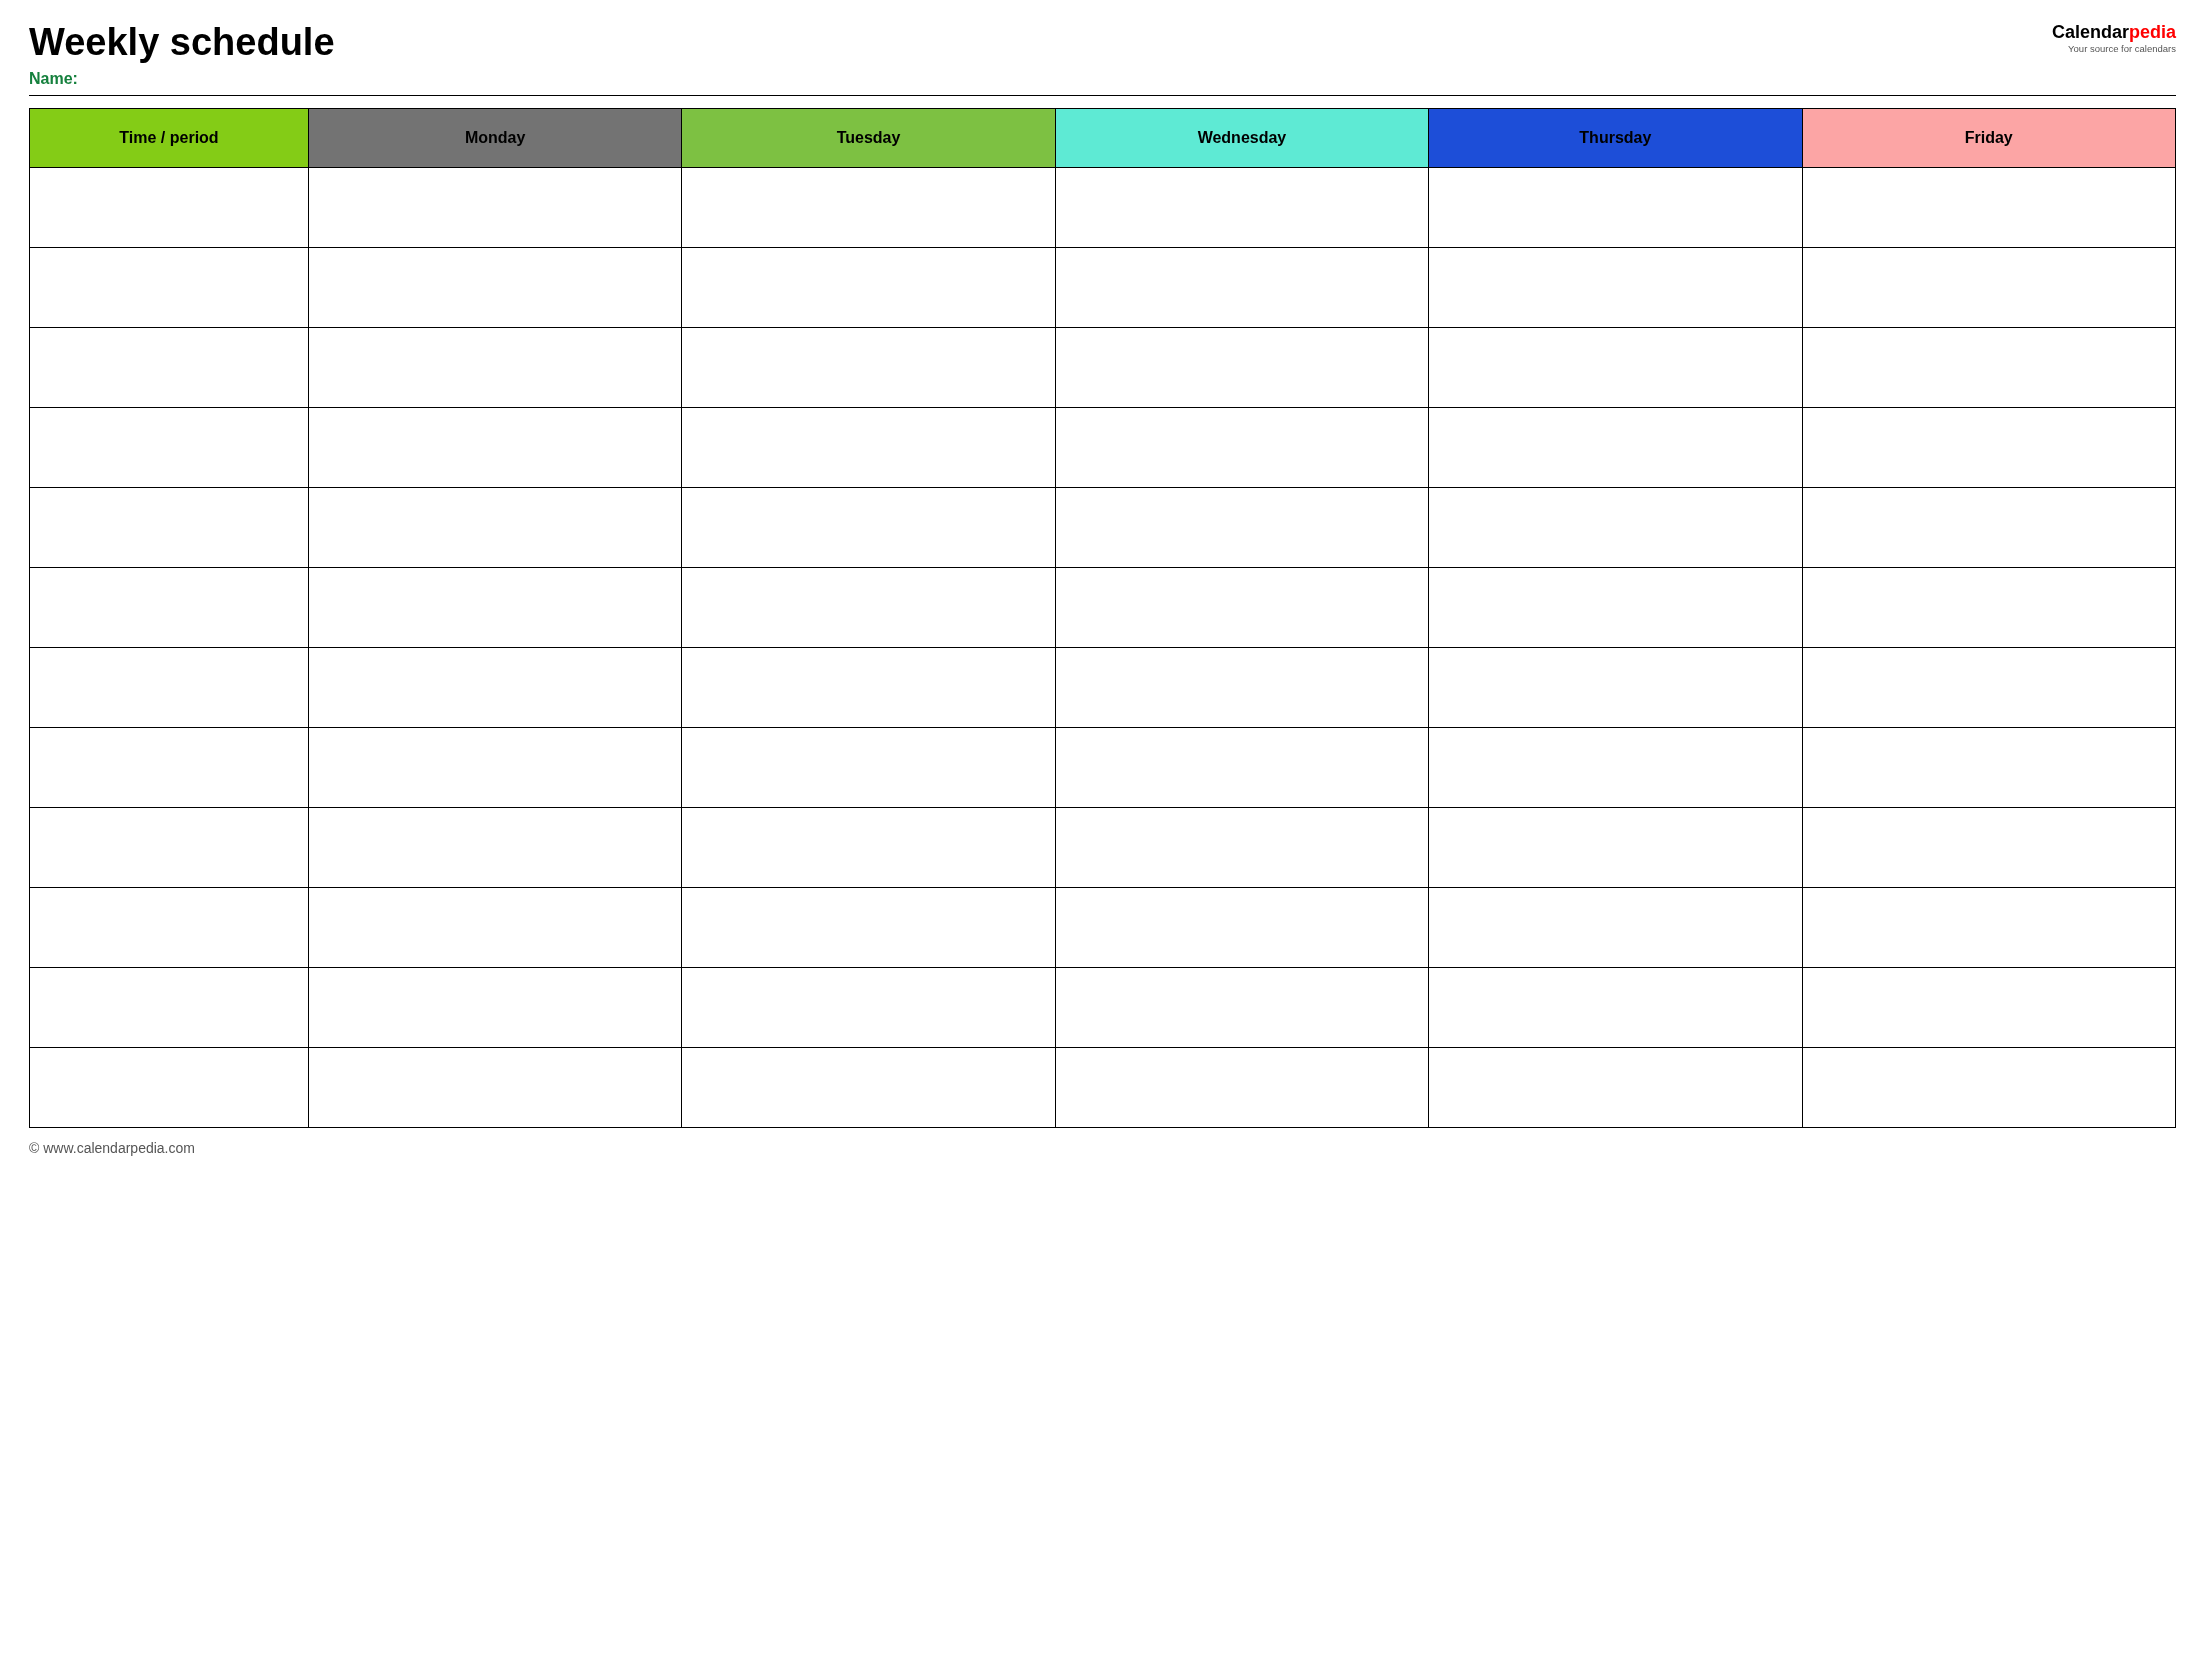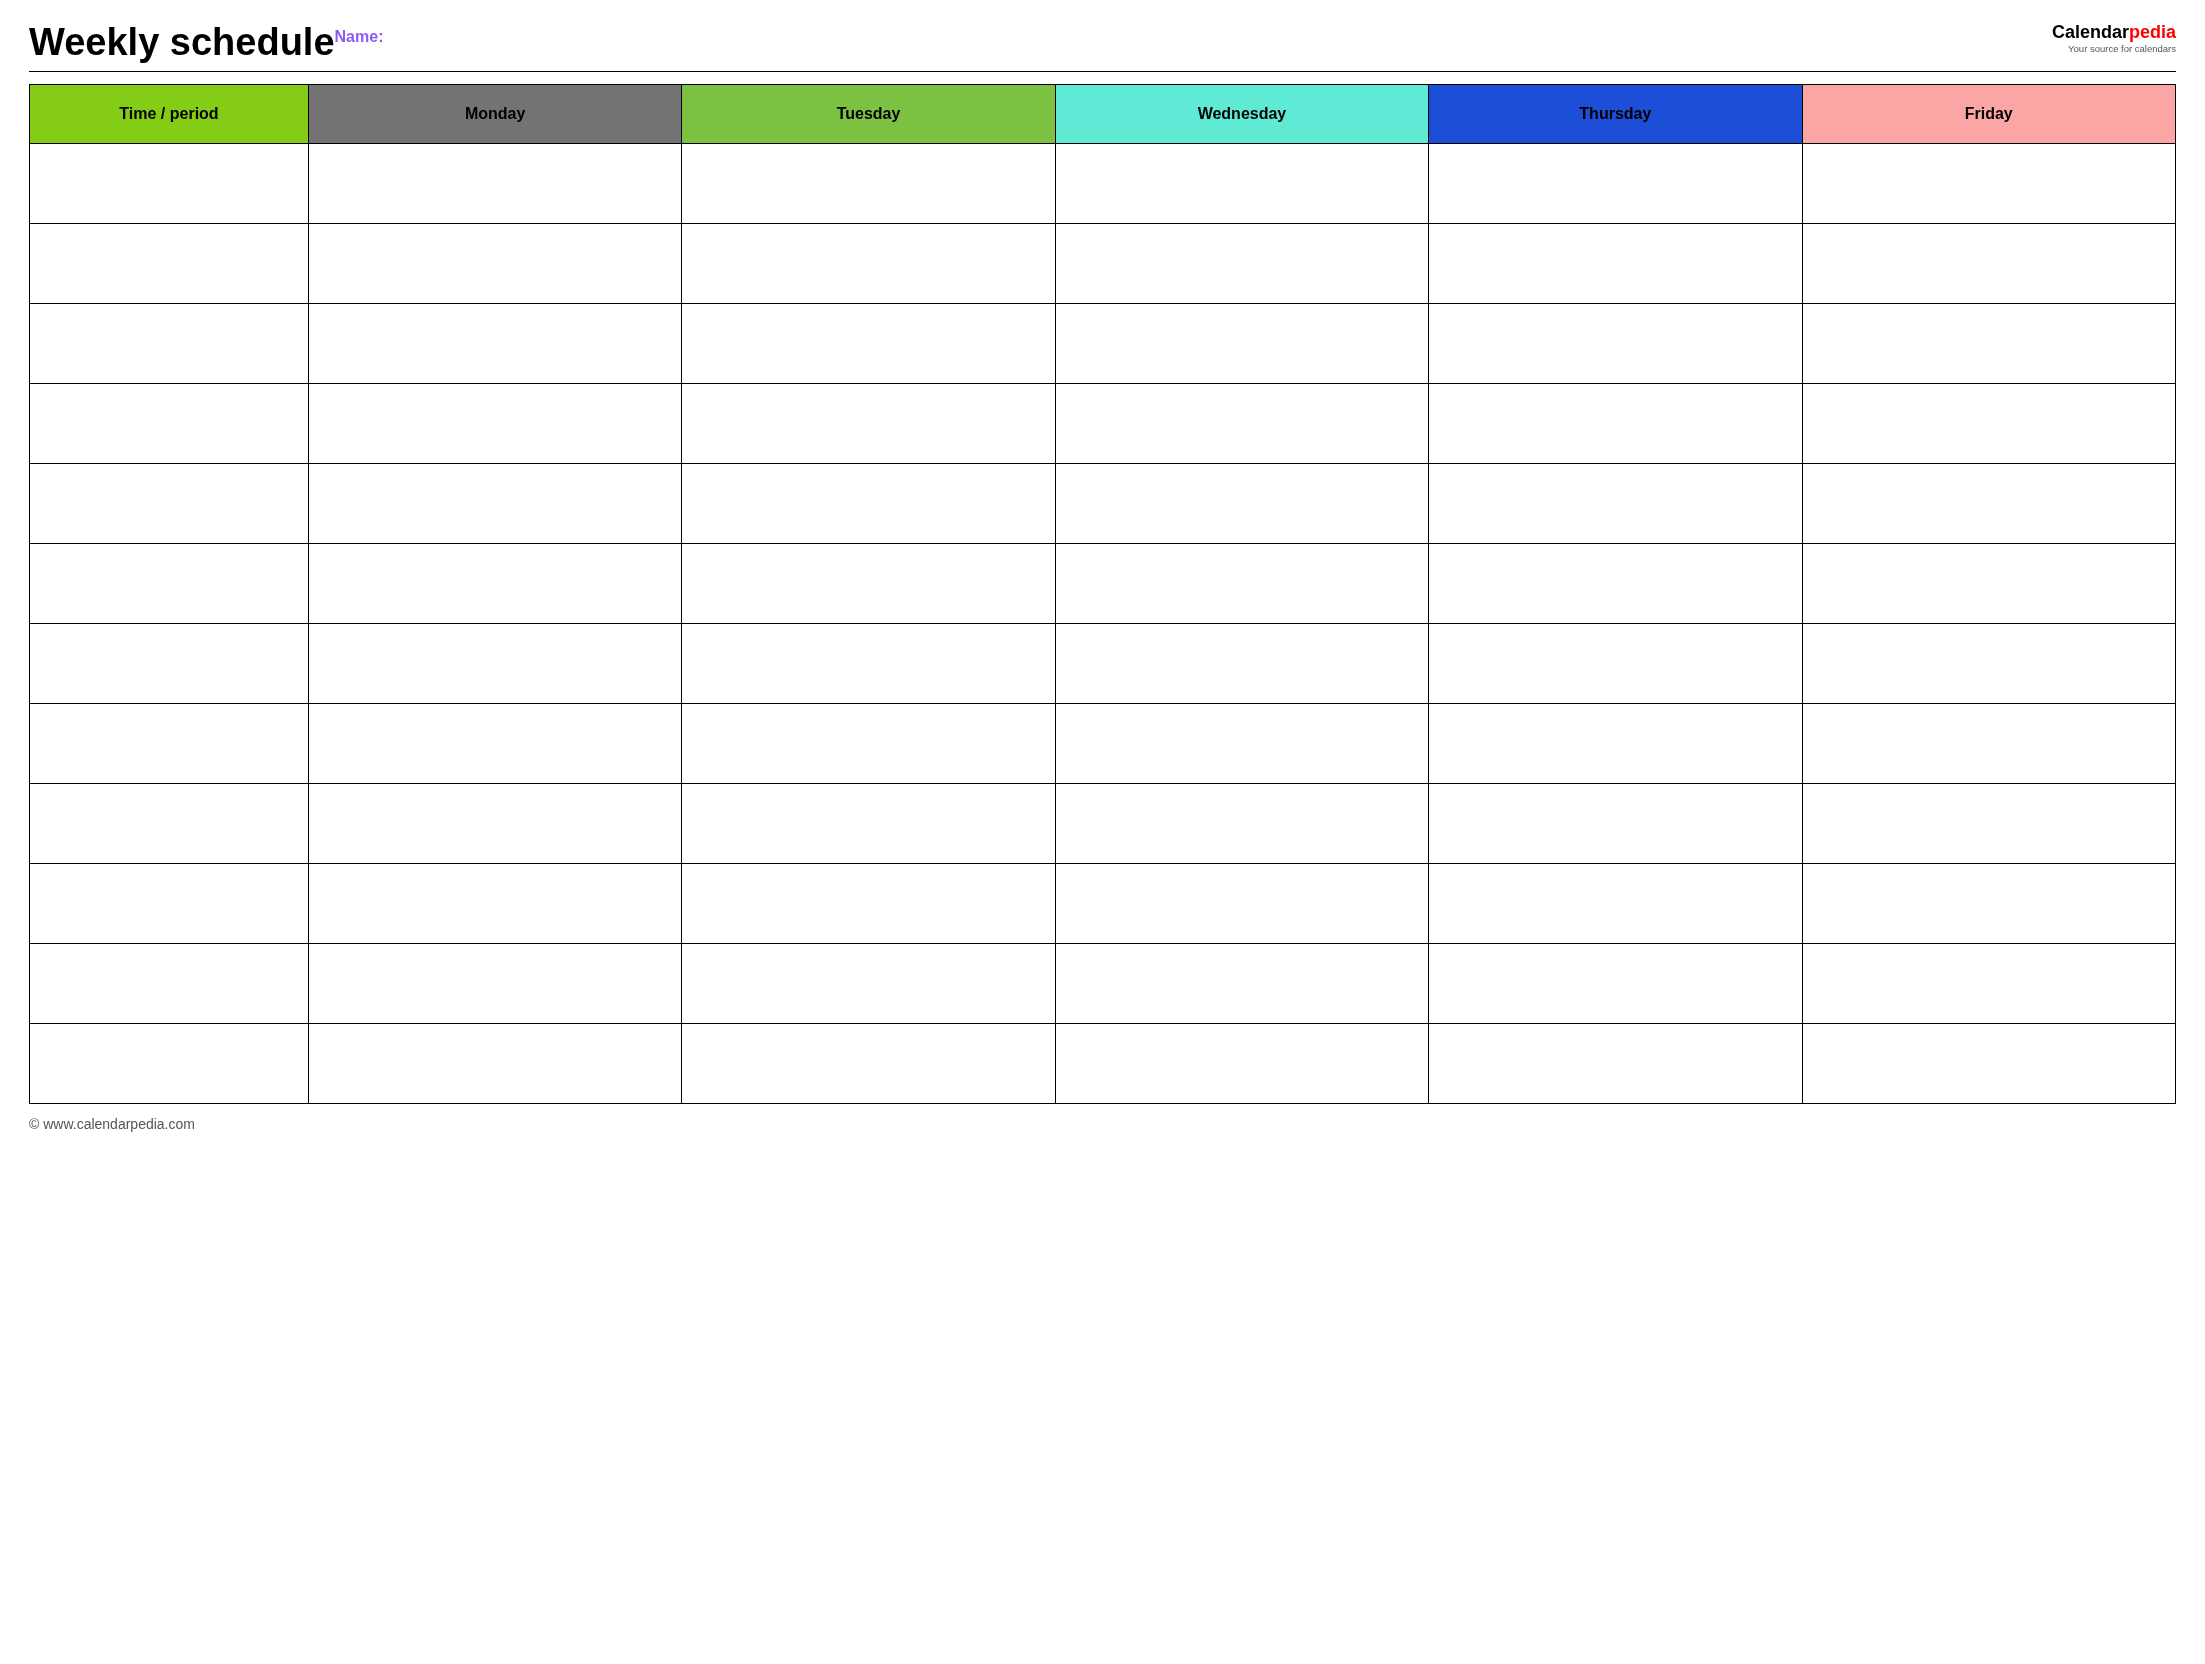--- a/index.html
+++ b/index.html
@@ -18,36 +18,35 @@
 
     .header {
       display: flex;
       justify-content: space-between;
       align-items: flex-start;
       margin-bottom: 7.3px;
     }
 
     .title-section {
       display: flex;
-      flex-direction: row;
+      flex-direction: column;
     }
 
     .page-title {
       font-size: 38px;
       font-weight: bold;
       color: #000000;
       line-height: 1.1;
     }
 
     .name-label {
       font-size: 16px;
       font-weight: bold;
-      color: #8b5cf6;
+      color: #15803d;
       margin-top: 5.9px;
-      text-align: center;
     }
 
     .logo-section {
       text-align: right;
     }
 
     .logo-calendar {
       font-size: 18px;
       font-weight: bold;
       color: #000000;

